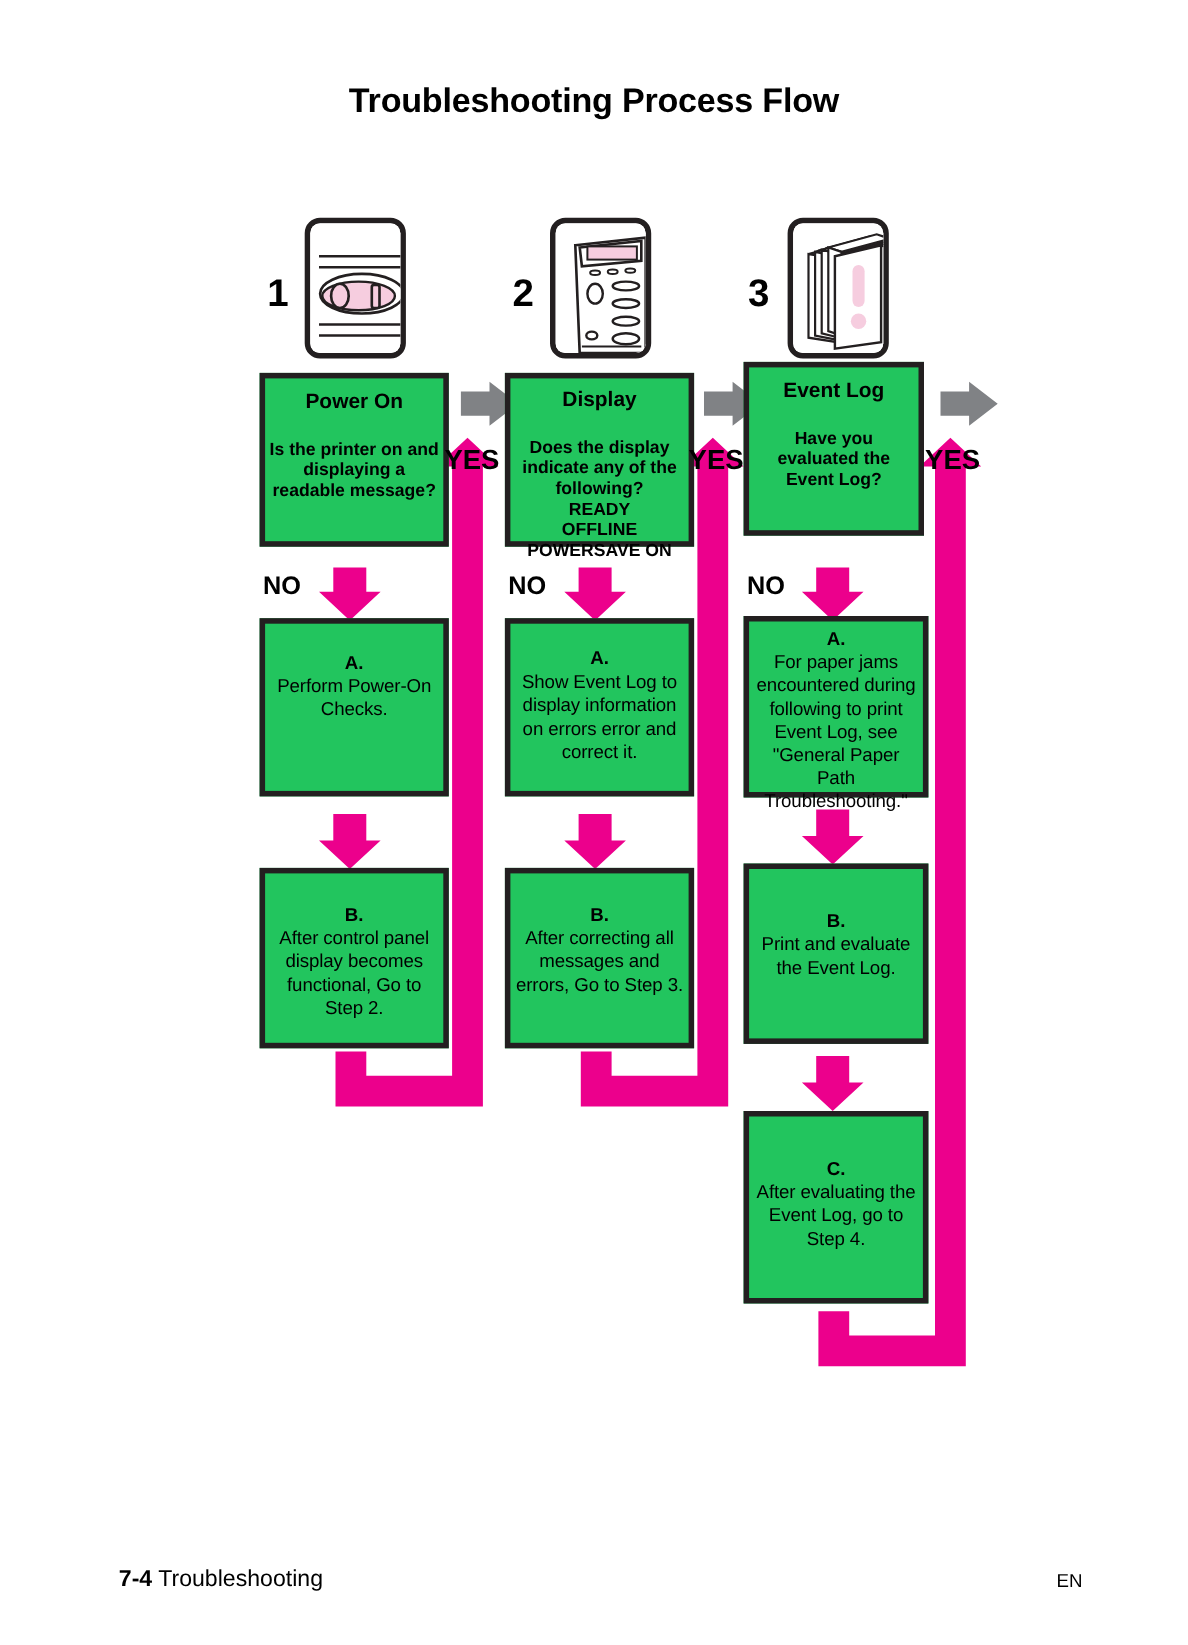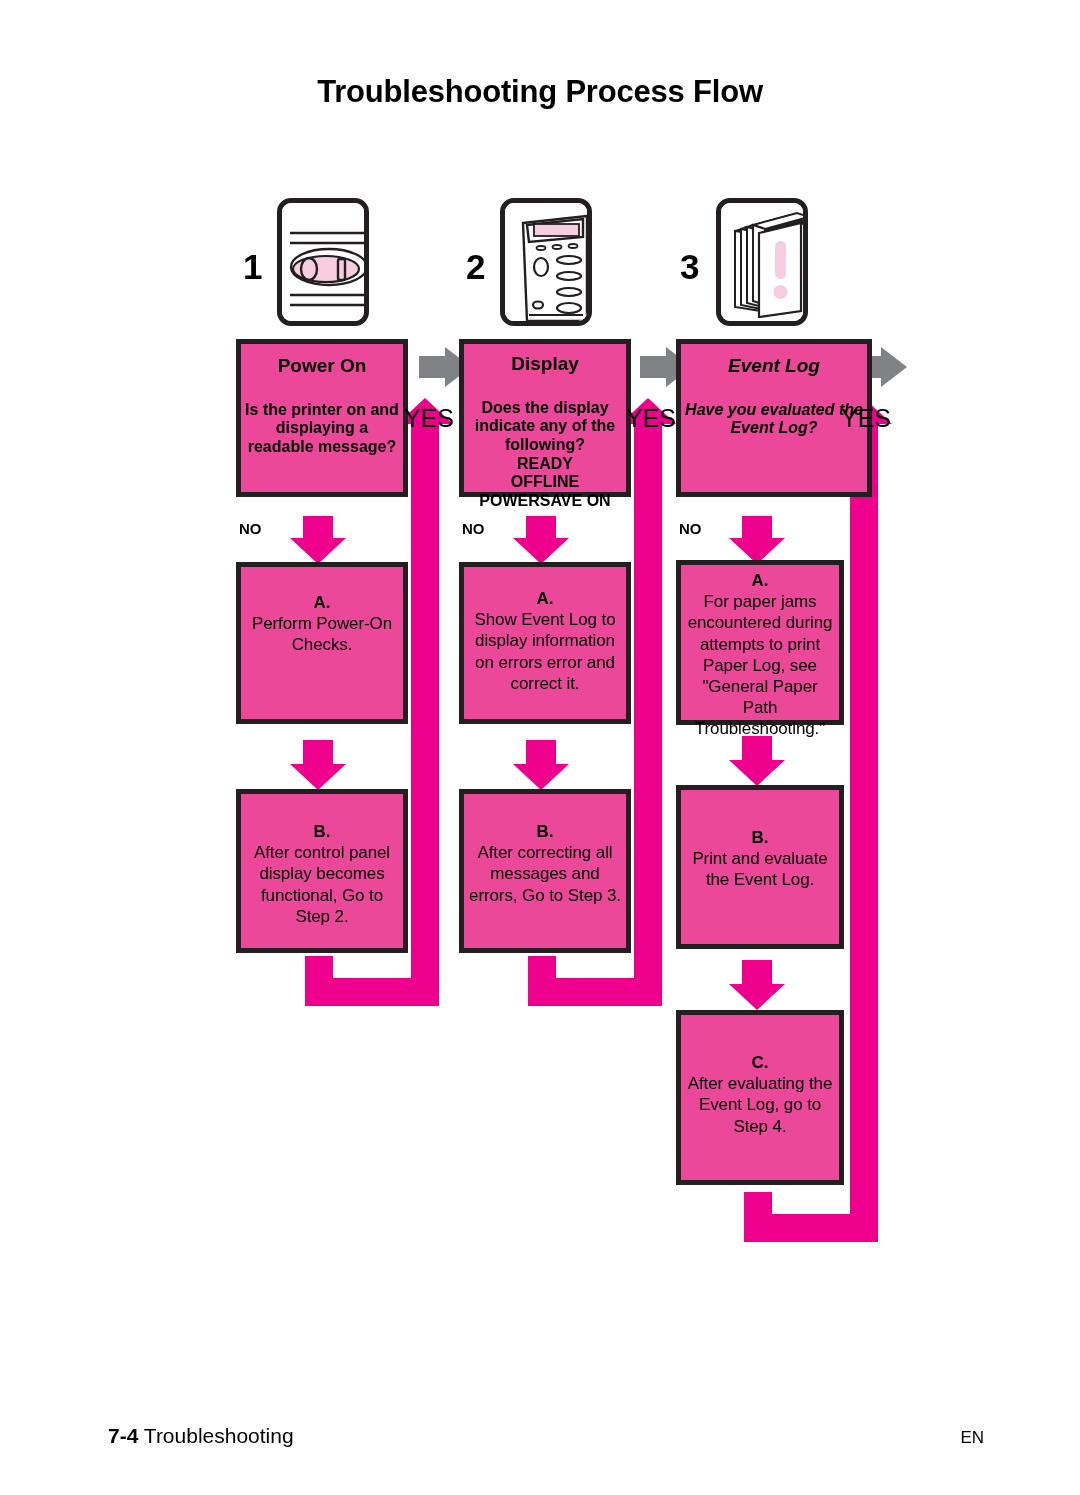--- a/index.html
+++ b/index.html
@@ -65,21 +65,21 @@
     position: absolute;
     font-size: 35px;
     font-weight: bold;
     line-height: 1;
   }
 
   
   .fbox {
     position: absolute;
     border: 5px solid #231f20;
-    background: #ec4899;
+    background: #22c55e;
     box-sizing: border-box;
     text-align: center;
   }
   .fbox-inner {
     position: absolute;
     left: 0;
     width: 100%;
     padding: 0 3px;
     box-sizing: border-box;
   }
@@ -109,26 +109,26 @@
     font-size: 17px;
     font-weight: normal;
     line-height: 1.24;
     letter-spacing: -0.1px;
   }
 
   
   .yes-label {
     position: absolute;
     font-size: 25px;
-    font-weight: normal;
+    font-weight: bold;
     line-height: 1;
   }
   .no-label {
     position: absolute;
-    font-size: 15px;
+    font-size: 23px;
     font-weight: bold;
     line-height: 1;
   }
 
   
   #flow-svg {
     position: absolute;
     left: 0;
     top: 0;
     width: 1080px;
@@ -272,33 +272,33 @@
       <path d="M26 24 L26 100 L42 104 L42 28 Z"></path>
       <path d="M32 22 L76 10 L88 14 L44 26 Z"></path>
       <path d="M32 22 L32 98 L44 102 L44 26 Z"></path>
     </g>
     <path d="M38 30 L80 20 L80 108 L38 114 Z" fill="#ffffff" stroke="#231f20" stroke-width="2.2"></path>
     <rect x="54" y="38" width="11" height="38" rx="5.5" fill="#F6CDDF"></rect>
     <circle cx="59.5" cy="89" r="7" fill="#F6CDDF"></circle>
   </svg>
 </div>
 
-<div class="fbox" style="left:676px; top:339px; width:196px; height:158px;font-style:italic;">
+<div class="fbox" style="left:676px; top:329px; width:164px; height:158px;">
   <div class="fbox-inner" style="top:12px;">
     <div class="q-title" style="margin-bottom:12px;">Event Log</div>
     <div class="q-body">Have you evaluated the Event Log?</div>
   </div>
 </div>
 <div class="yes-label" style="left:841px; top:406px;">YES</div>
 <div class="no-label" style="left:679px; top:521px;">NO</div>
 
 <div class="fbox" style="left:676px; top:560px; width:168px; height:165px;">
   <div class="fbox-inner" style="top:6px;">
     <div class="a-label">A.</div>
-    <div class="a-body">For paper jams encountered during attempts to print Paper Log, see "General Paper Path Troubleshooting."</div>
+    <div class="a-body">For paper jams encountered during following to print Event Log, see "General Paper Path Troubleshooting."</div>
   </div>
 </div>
 
 <div class="fbox" style="left:676px; top:785px; width:168px; height:164px;">
   <div class="fbox-inner" style="top:38px;">
     <div class="a-label">B.</div>
     <div class="a-body">Print and evaluate the Event Log.</div>
   </div>
 </div>
 

